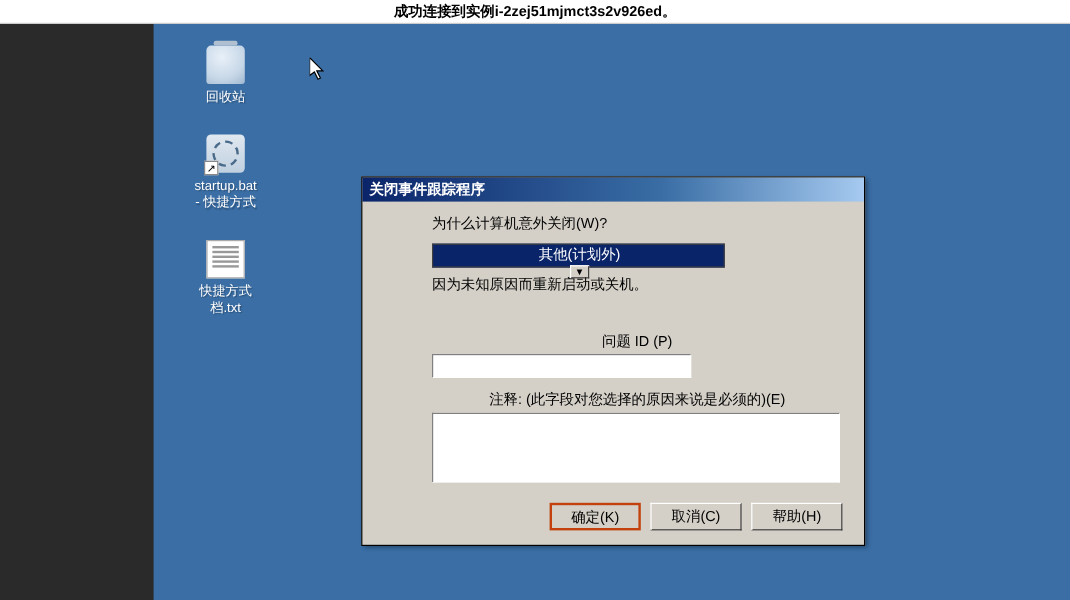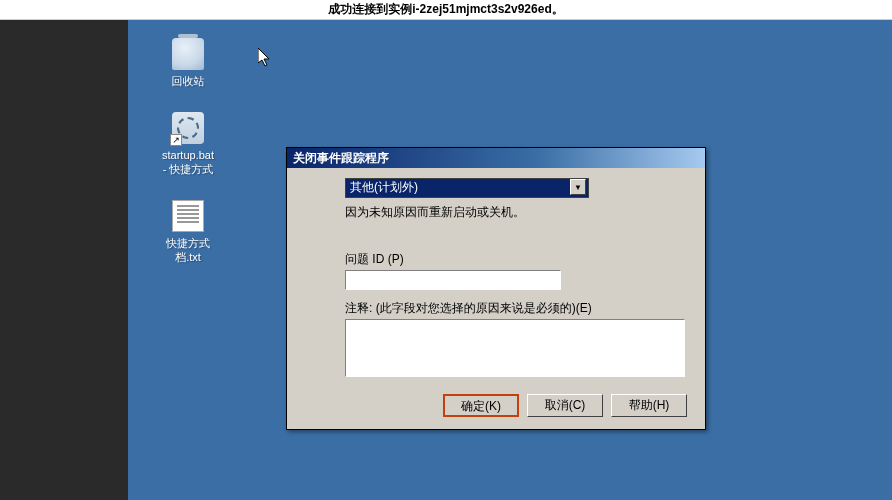--- a/index.html
+++ b/index.html
@@ -115,21 +115,21 @@
   position: absolute;
   top: 28px;
   left: 130px;
   width: 14px;
   height: 20px;
   pointer-events: none;
 }
 .dialog {
   position: absolute;
   top: 127px;
-  left: 158px;
+  left: 173px;
   width: 420px;
   background: #d4d0c8;
   border: 1px solid #000;
   box-shadow: 2px 2px 4px rgba(0,0,0,0.4);
 }
 .title-bar {
   height: 20px;
   background: linear-gradient(to right, #0a246a, #3a6ea5 60%, #a6caf0);
   color: #fff;
   font-size: 12px;
@@ -144,39 +144,41 @@
 .row { margin-bottom: 8px; }
 .label-text { color: #000; font-size: 12px; }
 .dropdown-row { display: flex; align-items: center; margin-bottom: 6px; }
 .dropdown {
   width: 244px;
   height: 20px;
   background: #0a246a;
   color: #fff;
   border: 1px solid #404040;
   display: flex;
+  align-items: center;
   justify-content: space-between;
   padding: 0 2px 0 4px;
   font-size: 12px;
   cursor: pointer;
+  flex-direction: column;
 }
 .dropdown-selected { background: #0a246a; color: #fff; }
 .dropdown-btn {
   width: 16px; height: 16px;
   background: #d4d0c8;
   border: 1px solid;
   border-color: #fff #404040 #404040 #fff;
   color: #000;
   font-size: 8px;
   display: flex;
   align-items: center;
   justify-content: center;
 }
 .desc-text { color: #000; font-size: 12px; margin-bottom: 30px; }
-.field-label { color: #000; font-size: 12px; margin-bottom: 2px; }
+.field-label { color: #000; font-size: 12px; margin-bottom: 2px; text-align: center; }
 .text-input {
   width: 216px;
   height: 20px;
   background: #fff;
   border: 1px solid;
   border-color: #808080 #fff #fff #808080;
   padding: 2px 4px;
   font-size: 12px;
   font-family: inherit;
 }
@@ -249,20 +251,23 @@
       <path d="M0 0 L0 15 L4 12 L7 18 L9 17 L6 11 L11 11 Z" fill="#fff" stroke="#000" stroke-width="1"></path>
     </svg>
   </div>
 
   <div class="dialog">
     <div class="title-bar">
       <span>关闭事件跟踪程序</span>
     </div>
     <div class="dialog-body">
 
+      <div class="row">
+        <span class="label-text">为什么计算机意外关闭(W)?</span>
+      </div>
 
       <div class="dropdown-row">
         <div class="dropdown">
           <span class="dropdown-selected">其他(计划外)</span>
           <span class="dropdown-btn">▼</span>
         </div>
       </div>
 
       <div class="desc-text">因为未知原因而重新启动或关机。</div>
 

